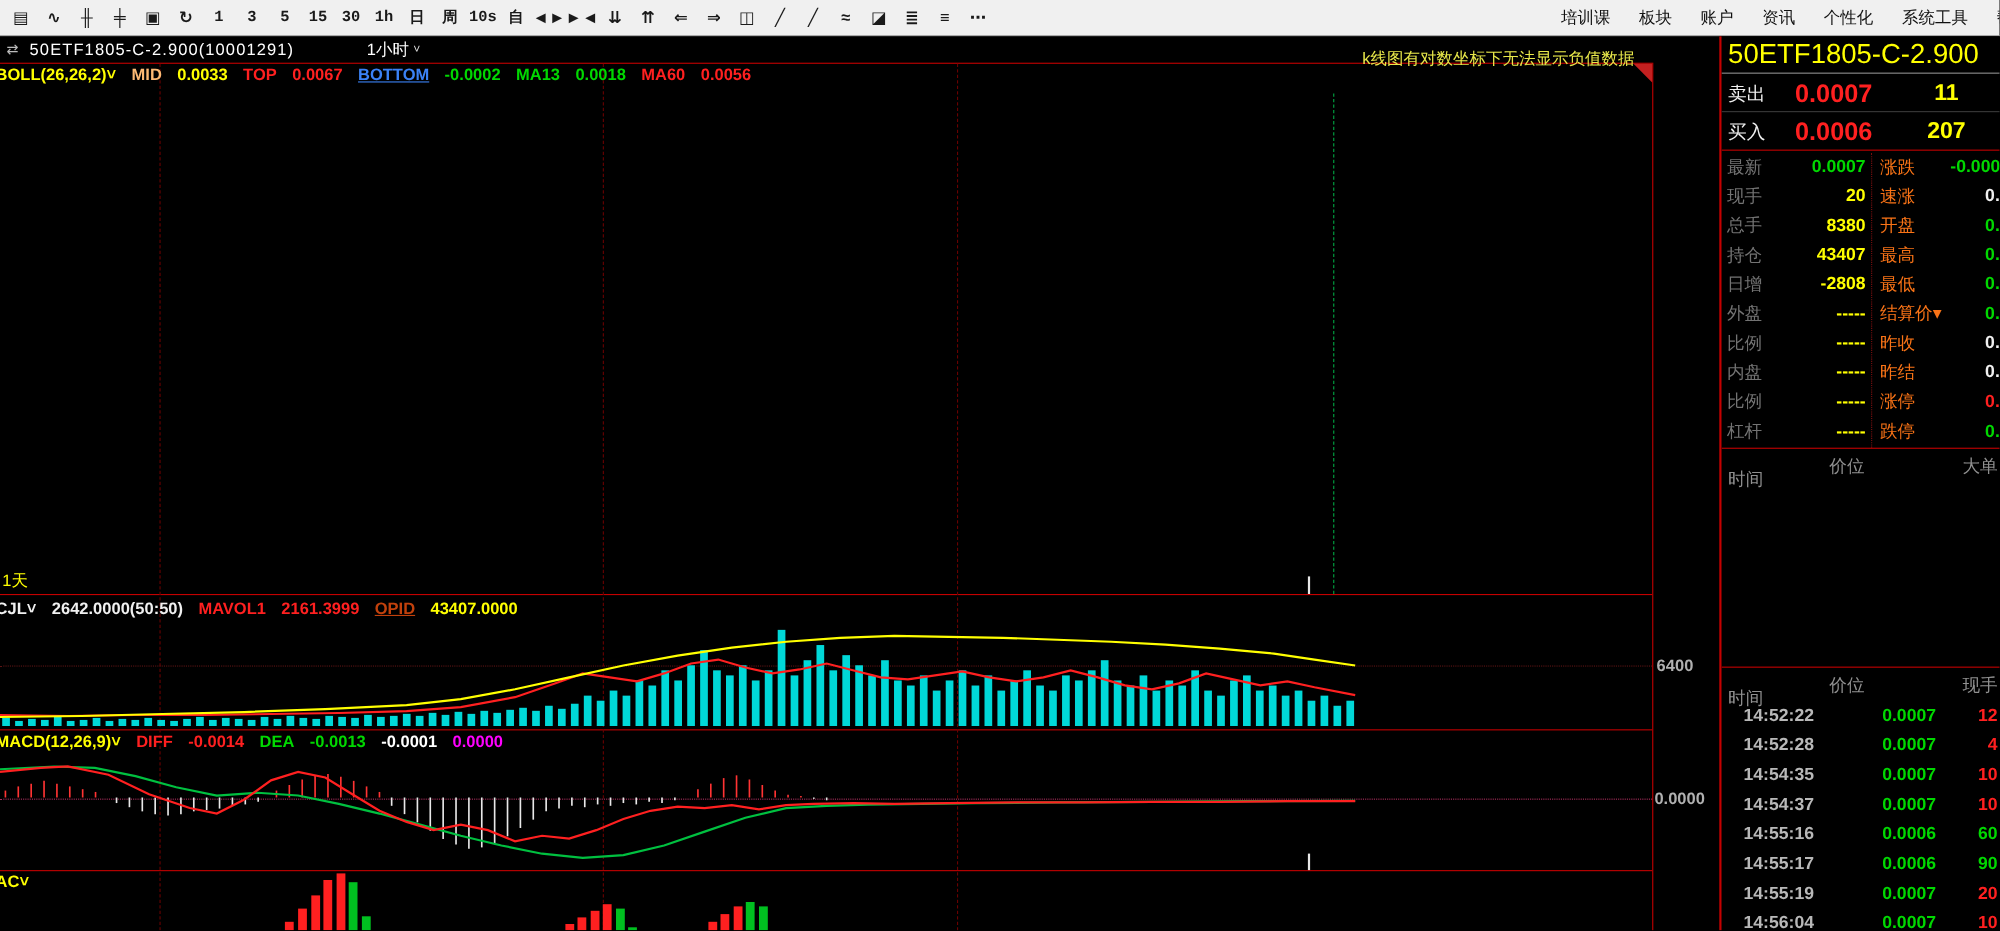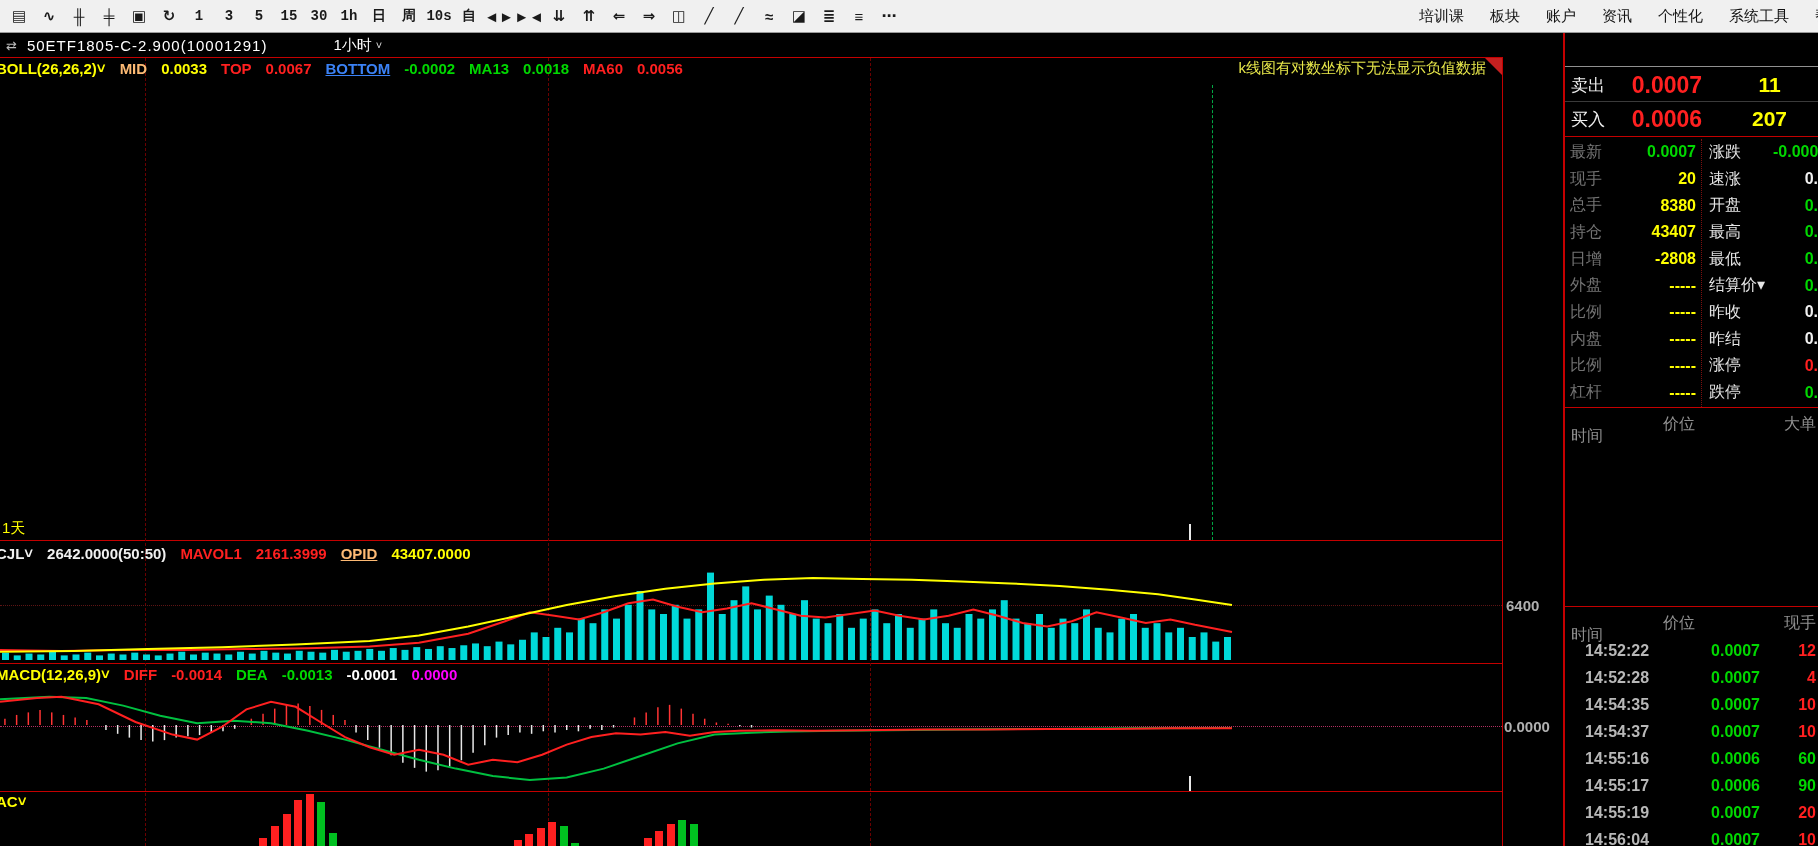--- a/index.html
+++ b/index.html
@@ -39,21 +39,21 @@
   #rp-title{position:absolute;left:6px;top:2px;width:246px;font-size:25px;color:#ffff00;white-space:nowrap;}
   .rp-hline{position:absolute;left:0;width:255px;height:1px;}
   .bidask{position:absolute;left:0;width:255px;height:32px;display:flex;align-items:center;}
   .bidask .lbl{font-size:17px;color:#f0f0f0;margin-left:6px;width:44px;}
   .bidask .prc{font-size:23px;font-weight:bold;color:#ff2020;width:104px;text-align:center;}
   .bidask .qty{font-size:21px;font-weight:bold;color:#ffff00;flex:1;text-align:center;}
   #q-rows{position:absolute;left:0;top:106px;width:255px;}
   .q-row{display:flex;align-items:center;height:26.7px;font-size:16px;}
   .q-ll{width:50px;margin-left:5px;color:#737373;white-space:nowrap;}
   .q-lv{width:76px;text-align:right;font-weight:bold;}
-  .q-rl{width:64px;margin-left:13px;color:#e5e5e5;white-space:nowrap;}
+  .q-rl{width:64px;margin-left:13px;color:#f97316;white-space:nowrap;}
   .q-rv{flex:1;text-align:right;font-weight:bold;padding-right:2px;white-space:nowrap;overflow:hidden;}
   .c-green{color:#00d800;} .c-red{color:#ff2020;} .c-yellow{color:#ffff00;} .c-white{color:#f0f0f0;}
   #q-coldiv{position:absolute;left:136px;top:106px;height:268px;width:1px;border-left:1px dotted #7a1010;}
   .sec-head{position:absolute;left:0;width:255px;height:26px;display:flex;align-items:center;color:#909090;font-size:16px;}
   .sec-head .h-time{width:92px;margin-left:6px;margin-top:25px;}
   .sec-head .h-price{flex:1;text-align:left;padding-right:4px;}
   .sec-head .h-vol{width:52px;text-align:right;padding-right:4px;}
   #tape-rows{position:absolute;left:0;top:604px;width:255px;}
   .t-row{display:flex;align-items:center;height:27px;font-size:16px;font-weight:bold;}
   .t-time{width:92px;margin-left:20px;color:#b8b8b8;}
@@ -138,29 +138,29 @@
       <span style="color: rgb(255, 255, 0); text-align: right;">0.0033</span>
       <span style="color: rgb(255, 32, 32);">TOP</span>
       <span style="color: rgb(255, 32, 32);">0.0067</span>
       <span style="color: #3b82f6; text-decoration: underline;">BOTTOM</span>
       <span style="color: rgb(0, 216, 0);">-0.0002</span>
       <span style="color: rgb(0, 216, 0);">MA13</span>
       <span style="color: rgb(0, 216, 0);">0.0018</span>
       <span style="color: rgb(255, 32, 32);">MA60</span>
       <span style="color: rgb(255, 32, 32);">0.0056</span>
     </div>
-  <div id="note" class="abs" style="right:332px;top:59px">k线图有对数坐标下无法显示负值数据</div>
+  <div id="note" class="abs" style="right:332px;top:44px">k线图有对数坐标下无法显示负值数据</div>
   <div id="corner-tri" class="abs" style="left:1485px;top:58px"></div>
   <div class="abs yel" style="left:2px;top:519px;font-size:15px">1天</div>
   <div id="cjl-row" class="abs ind-row" style="left:-4px;top:545px">
       <span style="color: rgb(240, 240, 240);">CJL˅</span>
       <span style="color: rgb(240, 240, 240);">2642.0000(50:50)</span>
       <span style="color: rgb(255, 32, 32);">MAVOL1</span>
       <span style="color: rgb(255, 32, 32);">2161.3999</span>
-      <span style="color: #fdba74; text-decoration: underline;">OPID</span>
+      <span style="color: #c2410c; text-decoration: underline;">OPID</span>
       <span style="color: rgb(255, 255, 0);">43407.0000</span>
     </div>
   <div id="macd-row" class="abs ind-row" style="left:-4px;top:666px">
       <span style="color: rgb(255, 255, 0);">MACD(12,26,9)˅</span>
       <span style="color: rgb(255, 32, 32);">DIFF</span>
       <span style="color: rgb(255, 32, 32);">-0.0014</span>
       <span style="color: rgb(0, 216, 0);">DEA</span>
       <span style="color: rgb(0, 216, 0);">-0.0013</span>
       <span style="color: rgb(255, 255, 255);">-0.0001</span>
       <span style="color: rgb(255, 0, 255);">0.0000</span>
@@ -363,20 +363,21 @@
       <rect x="560" y="34" width="8" height="20" fill="#00c020"></rect>
       <rect x="571" y="51" width="8" height="3" fill="#00c020"></rect>
       <rect x="644" y="46" width="8" height="8" fill="#ff2020"></rect>
       <rect x="655" y="39" width="8" height="15" fill="#ff2020"></rect>
       <rect x="667" y="32" width="8" height="22" fill="#ff2020"></rect>
       <rect x="678" y="28" width="8" height="26" fill="#00c020"></rect>
       <rect x="690" y="32" width="8" height="22" fill="#00c020"></rect>
     </svg>
 
   <div id="rpanel" class="abs">
+    <div id="rp-title">50ETF1805-C-2.900</div>
     <div class="rp-hline" style="top:33px;background:#909090"></div>
 
     <div class="bidask" style="top:36px">
       <span class="lbl">卖出</span>
       <span class="prc">0.0007</span>
       <span class="qty">11</span>
     </div>
     <div class="rp-hline" style="top:68px;background:#3a3a3a"></div>
     <div class="bidask" style="top:70px">
       <span class="lbl">买入</span>

